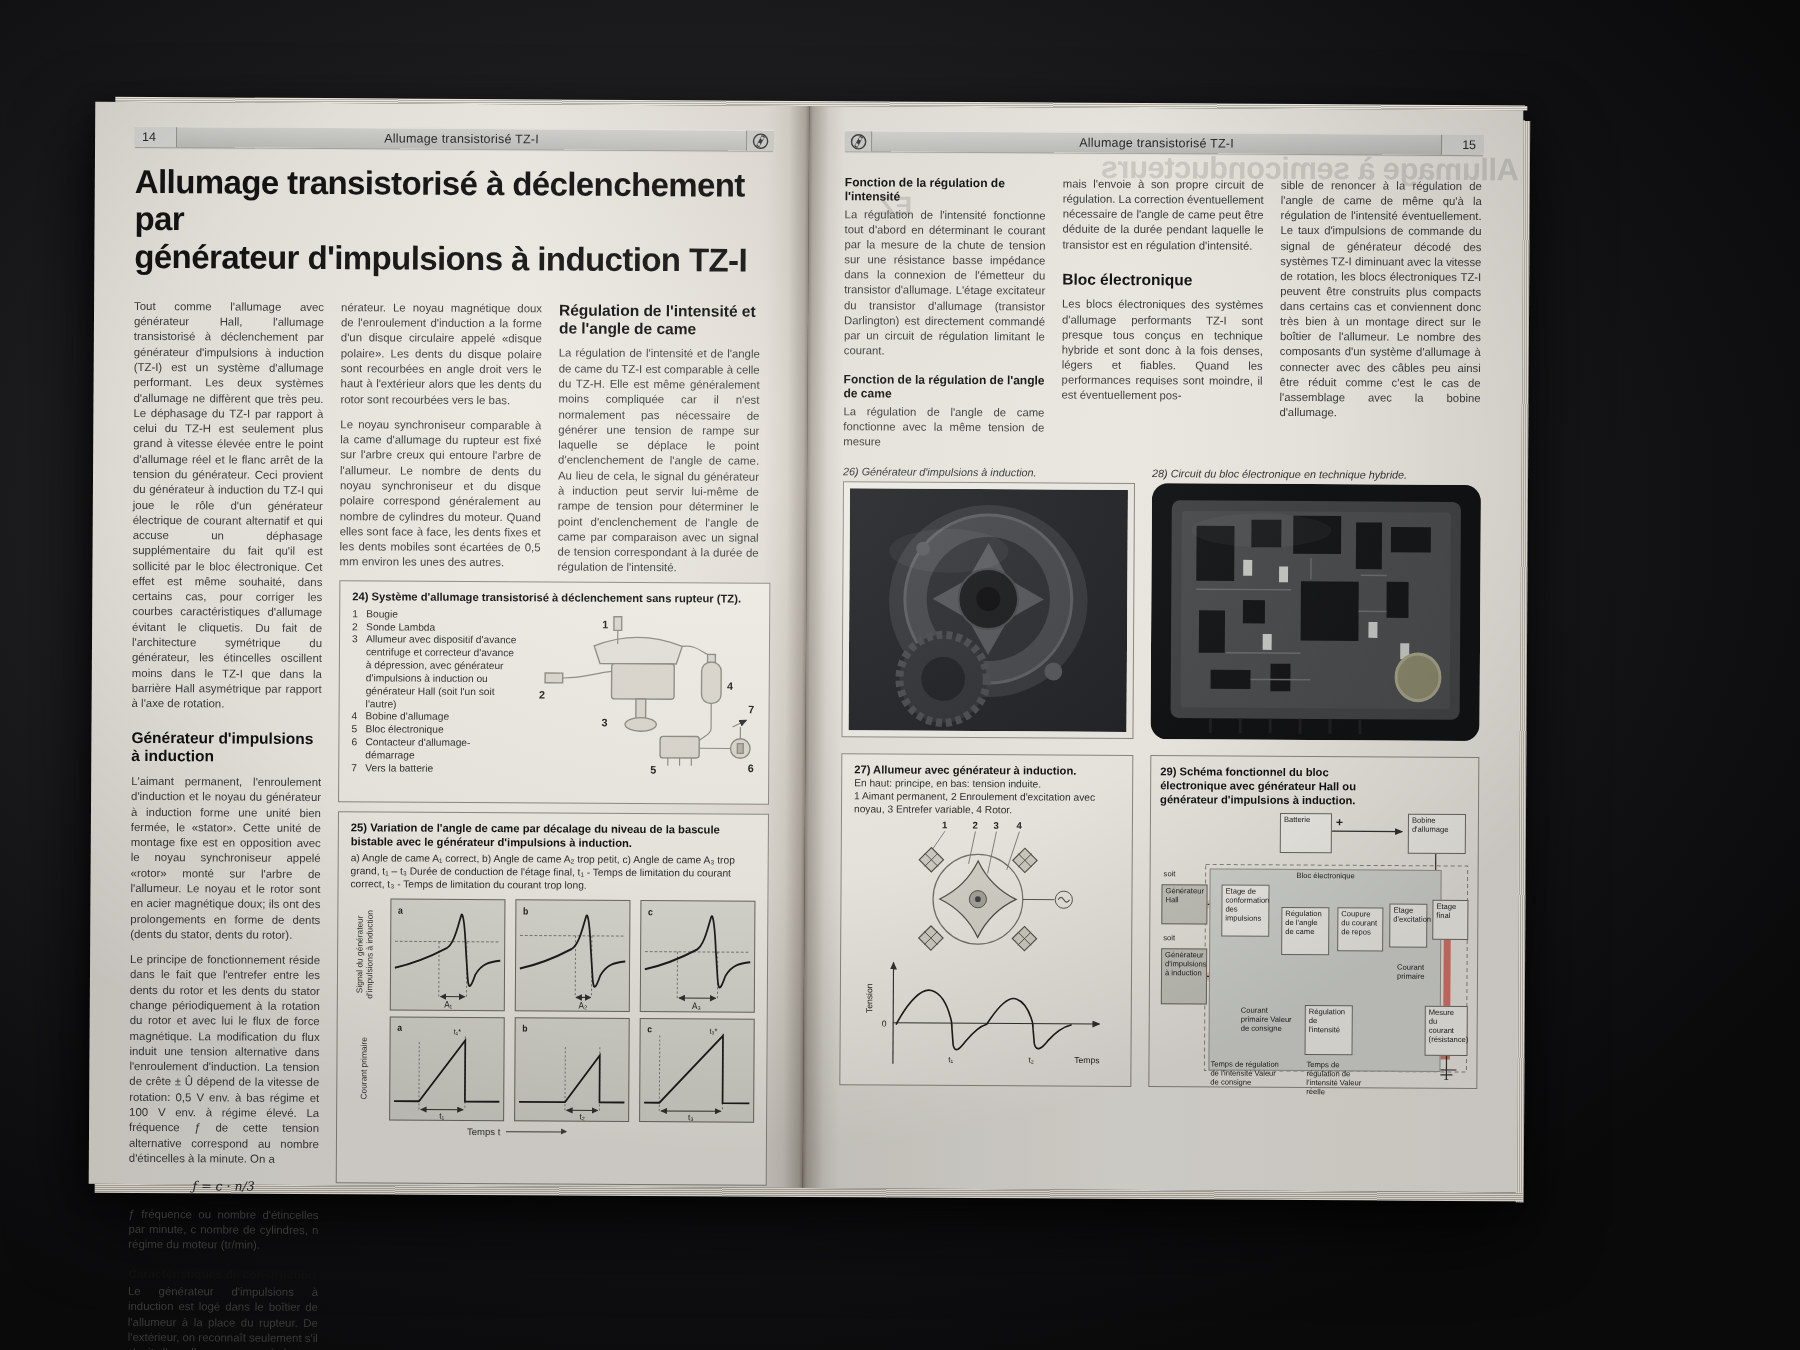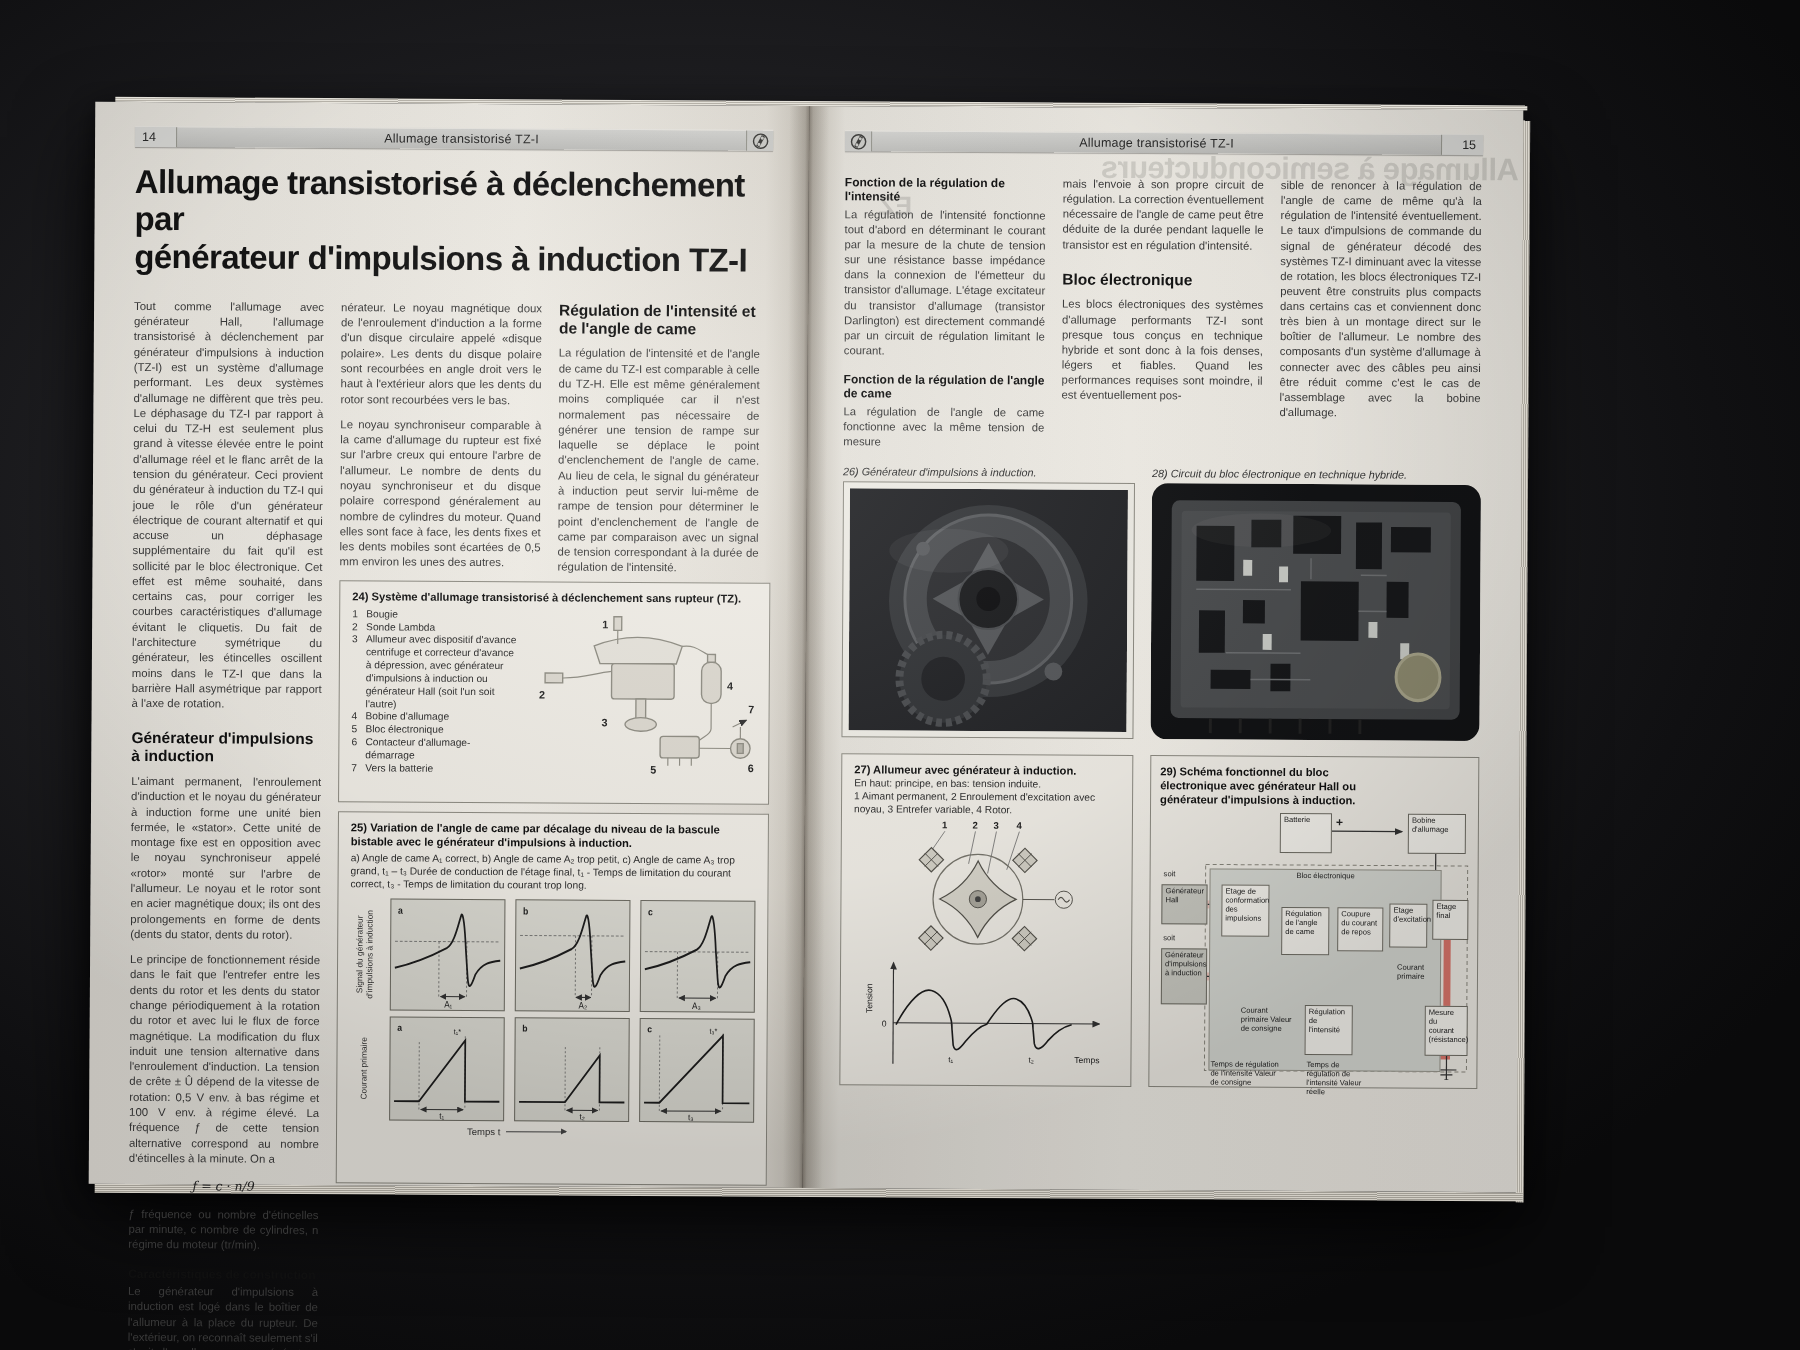--- a/index.html
+++ b/index.html
@@ -140,21 +140,21 @@
     <div class="big-title" data-interactable="false" style="white-space: pre-line;">Allumage transistorisé à déclenchement par
 générateur d'impulsions à induction TZ-I</div>
 
     <div class="cols" data-interactable="false">
 
       <div class="col" data-interactable="false">
         <p data-interactable="false">Tout comme l'allumage avec générateur Hall, l'allumage transistorisé à déclenchement par générateur d'impulsions à induction (TZ-I) est un système d'allumage performant. Les deux systèmes d'allumage ne diffèrent que très peu. Le déphasage du TZ-I par rapport à celui du TZ-H est seulement plus grand à vitesse élevée entre le point d'allumage réel et le flanc arrêt de la tension du générateur. Ceci provient du générateur à induction du TZ-I qui joue le rôle d'un générateur électrique de courant alternatif et qui accuse un déphasage supplémentaire du fait qu'il est sollicité par le bloc électronique. Cet effet est même souhaité, dans certains cas, pour corriger les courbes caractéristiques d'allumage évitant le cliquetis. Du fait de l'architecture symétrique du générateur, les étincelles oscillent moins dans le TZ-I que dans la barrière Hall asymétrique par rapport à l'axe de rotation.</p>
         <div class="sec-h" data-interactable="false">Générateur d'impulsions à induction</div>
         <p data-interactable="false">L'aimant permanent, l'enroulement d'induction et le noyau du générateur à induction forme une unité bien fermée, le «stator». Cette unité de montage fixe est en opposition avec le noyau synchroniseur appelé «rotor» monté sur l'arbre de l'allumeur. Le noyau et le rotor sont en acier magnétique doux; ils ont des prolongements en forme de dents (dents du stator, dents du rotor).</p>
         <p data-interactable="false">Le principe de fonctionnement réside dans le fait que l'entrefer entre les dents du rotor et les dents du stator change périodiquement à la rotation du rotor et avec lui le flux de force magnétique. La modification du flux induit une tension alternative dans l'enroulement d'induction. La tension de crête ± Û dépend de la vitesse de rotation: 0,5 V env. à bas régime et 100 V env. à régime élevé. La fréquence ƒ de cette tension alternative correspond au nombre d'étincelles à la minute. On a</p>
-        <div class="formula" data-interactable="false">ƒ = c · n/9</div>
+        <div class="formula" data-interactable="false">ƒ = c · n/3</div>
         <p data-interactable="false">ƒ fréquence ou nombre d'étincelles par minute, c nombre de cylindres, n régime du moteur (tr/min).</p>
         <div class="sub-h" data-interactable="false">Caractéristiques de construction</div>
         <p data-interactable="false">Le générateur d'impulsions à induction est logé dans le boîtier de l'allumeur à la place du rupteur. De l'extérieur, on reconnaît seulement s'il s'agit d'un allumeur avec générateur d'impulsions à induction au câble enfichable à deux conducteurs du gé-</p>
       </div>
 
       <div class="col23" data-interactable="false">
         <div class="lp23-text">
           <div class="col" data-interactable="false">
             <p data-interactable="false">nérateur. Le noyau magnétique doux de l'enroulement d'induction a la forme d'un disque circulaire appelé «disque polaire». Les dents du disque polaire sont recourbées en angle droit vers le haut à l'extérieur alors que les dents du rotor sont recourbées vers le bas.</p>
             <p data-interactable="false">Le noyau synchroniseur comparable à la came d'allumage du rupteur est fixé sur l'arbre creux qui entoure l'arbre de l'allumeur. Le nombre de dents du noyau synchroniseur et du disque polaire correspond généralement au nombre de cylindres du moteur. Quand elles sont face à face, les dents fixes et les dents mobiles sont écartées de 0,5 mm environ les unes des autres.</p>

